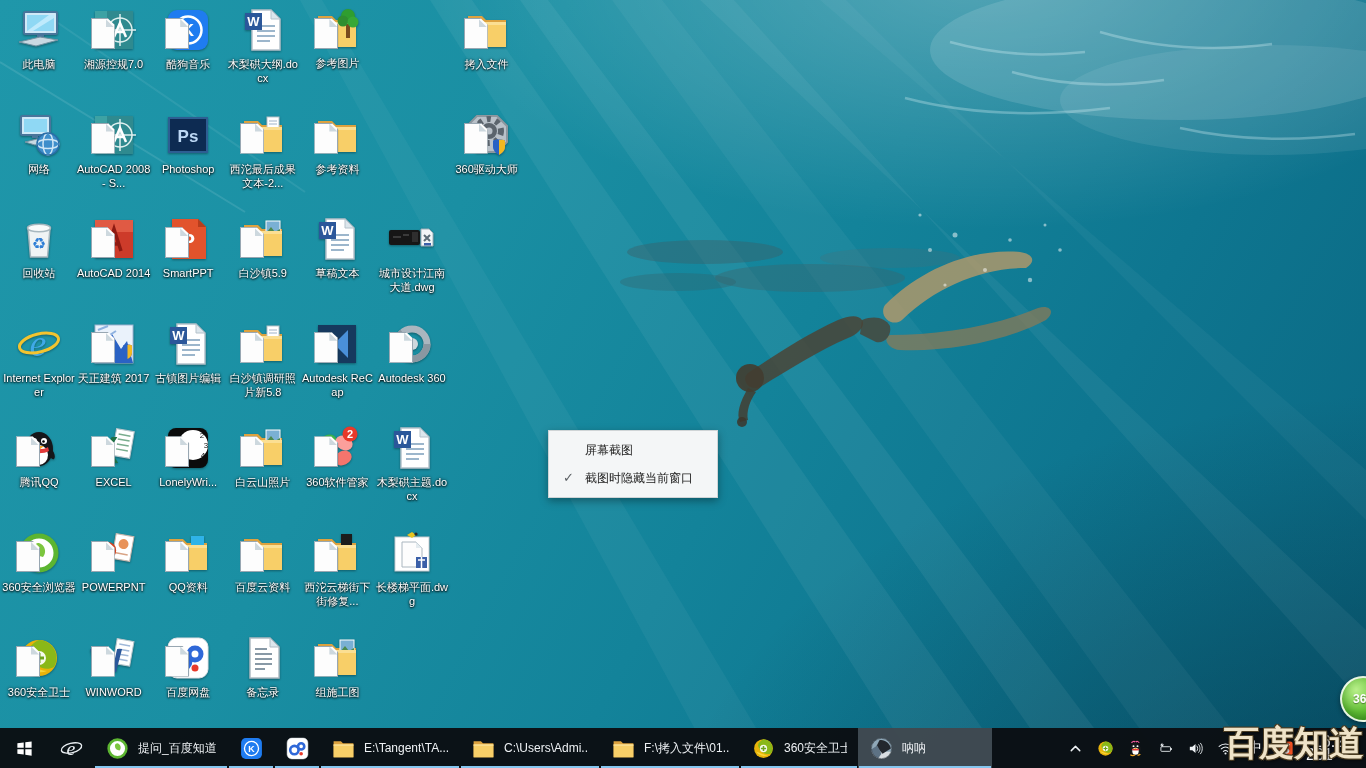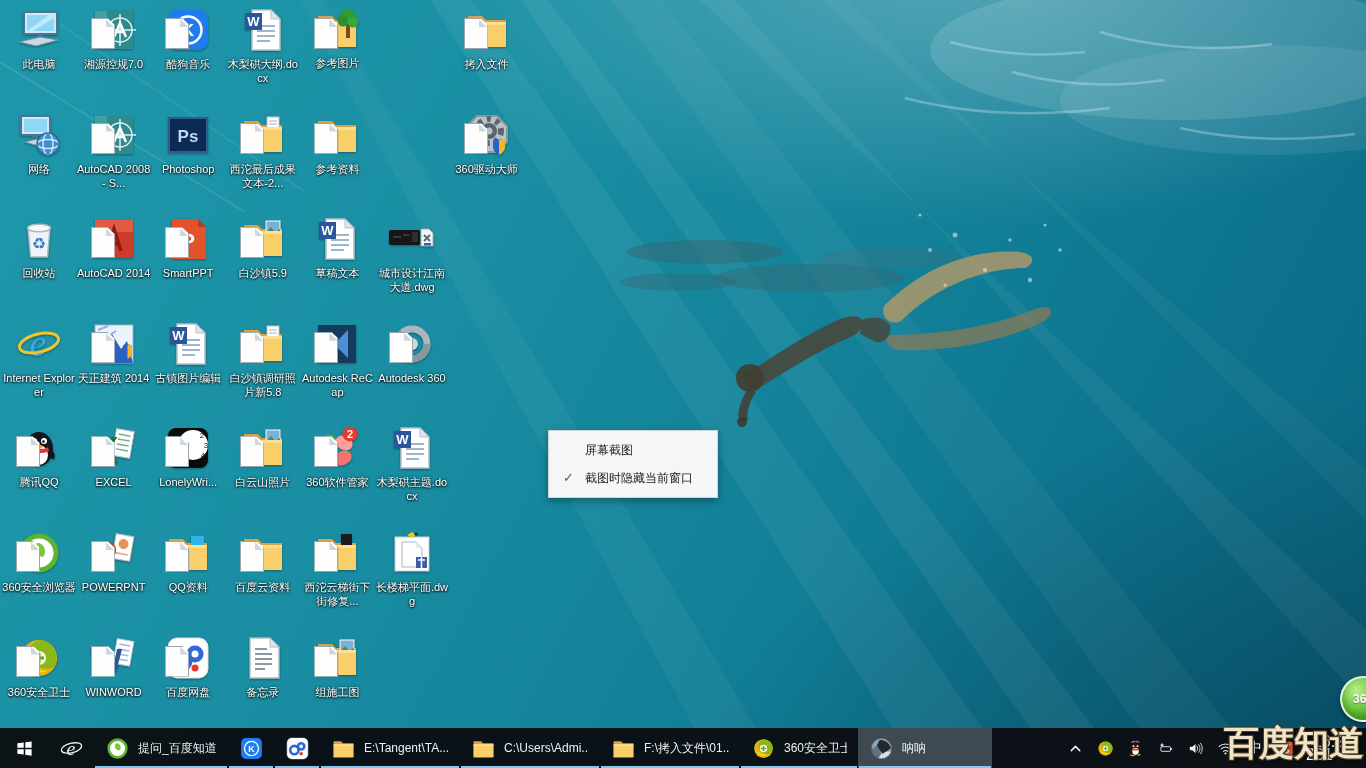--- a/index.html
+++ b/index.html
@@ -250,21 +250,21 @@
           <svg viewBox="0 0 48 48">
             <rect x="5" y="5" width="38" height="38" fill="#eaf2fb" stroke="#9fb6d4"></rect>
             <path d="M5 43L22 14l9 15 6-8 6 22z" fill="#2a62c4"></path>
             <path d="M5 43l12-18 8 10-5 8z" fill="#5a8ede"></path>
             <path d="M8 10l10-4M12 20l14-9" stroke="#8fb2e0" stroke-width="2"></path>
             <path d="M33 26c0-2 9-2 9 0v7c0 4-4.5 6-4.5 6S33 37 33 33z" fill="#2a62c4"></path>
             <path d="M37.5 25v14c2.2-1 4.5-3 4.5-6v-7c0-1-2.3-1.5-4.5-1z" fill="#f2b822"></path>
           </svg>
           <div class="page"></div>
         </div>
-        <div class="dlabel">天正建筑 2014</div>
+        <div class="dlabel">天正建筑 2017</div>
       </div>
       <div class="dicon" style="left: 74.6px; top: 424.4px;">
         <div class="art">
           <svg viewBox="0 0 48 48">
             <g transform="rotate(10 33 20)">
               <rect x="24" y="6" width="18" height="27" fill="#fff" stroke="#b9c6cc"></rect>
               <path d="M27 11h12M27 16h12M27 21h12M27 26h12" stroke="#79ad8e" stroke-width="1.5"></path>
             </g>
             <text x="16" y="39" font-size="37" font-weight="bold" text-anchor="middle" fill="#1e7145">X</text>
           </svg>

